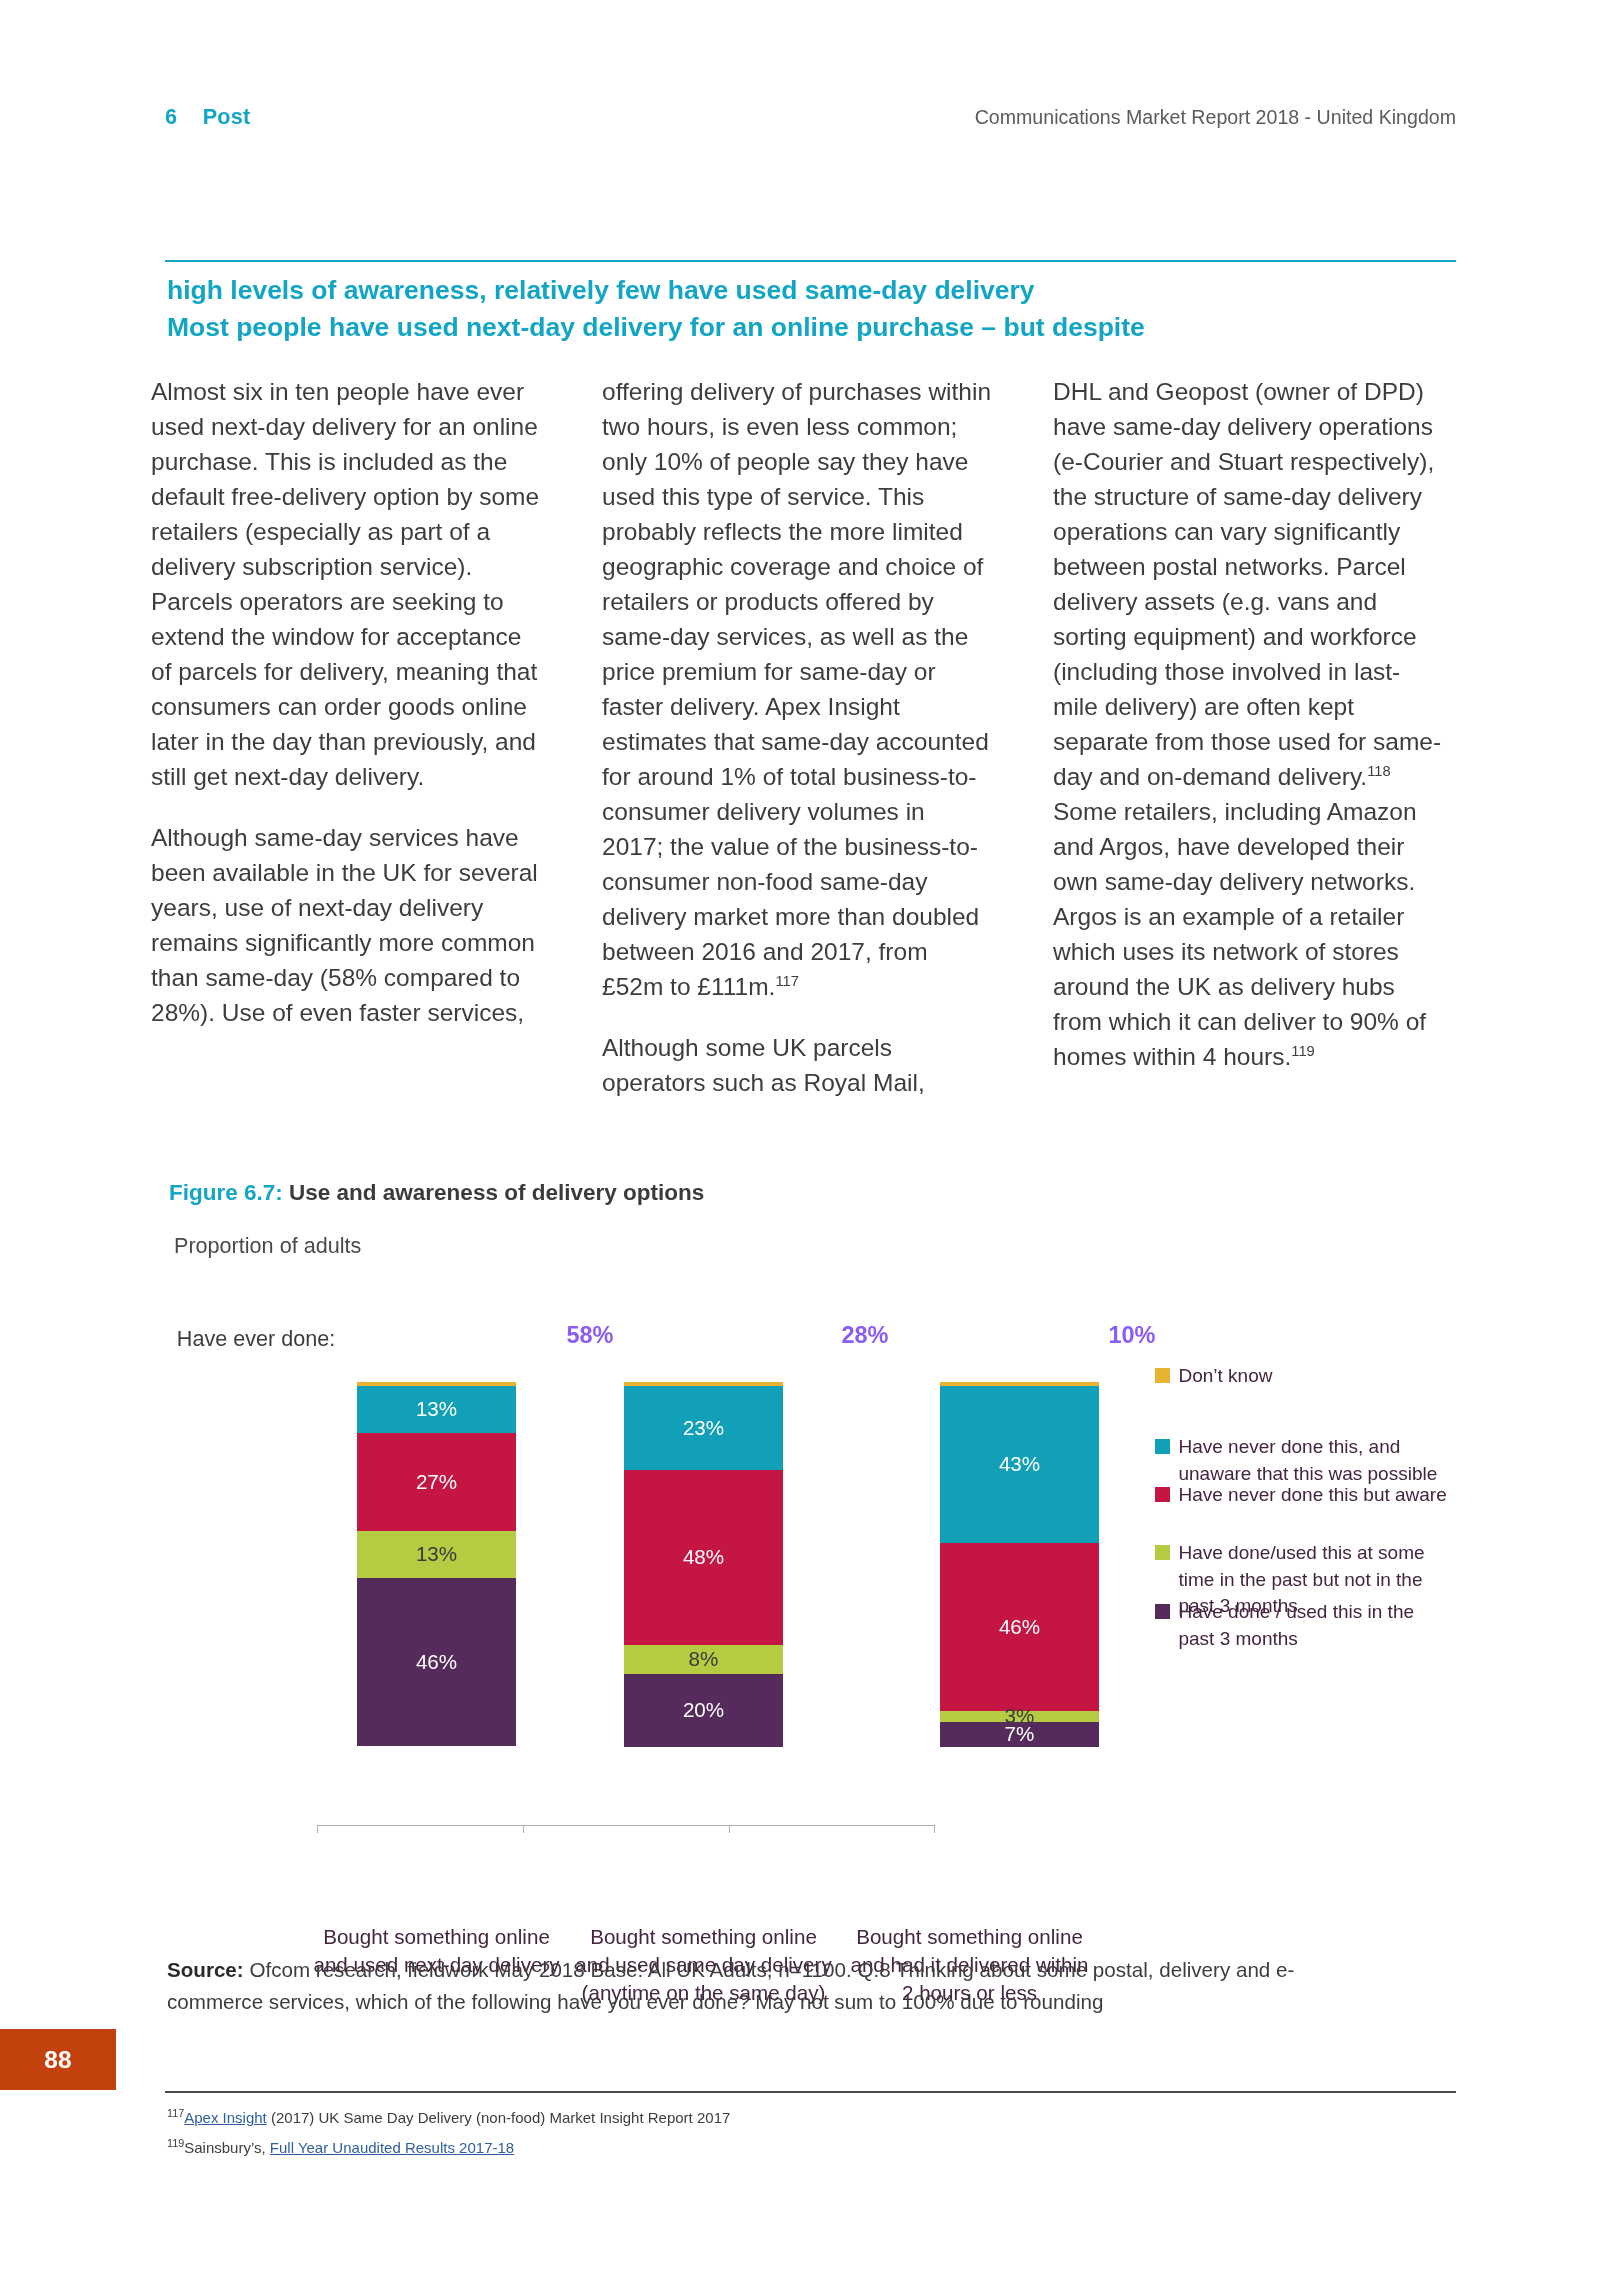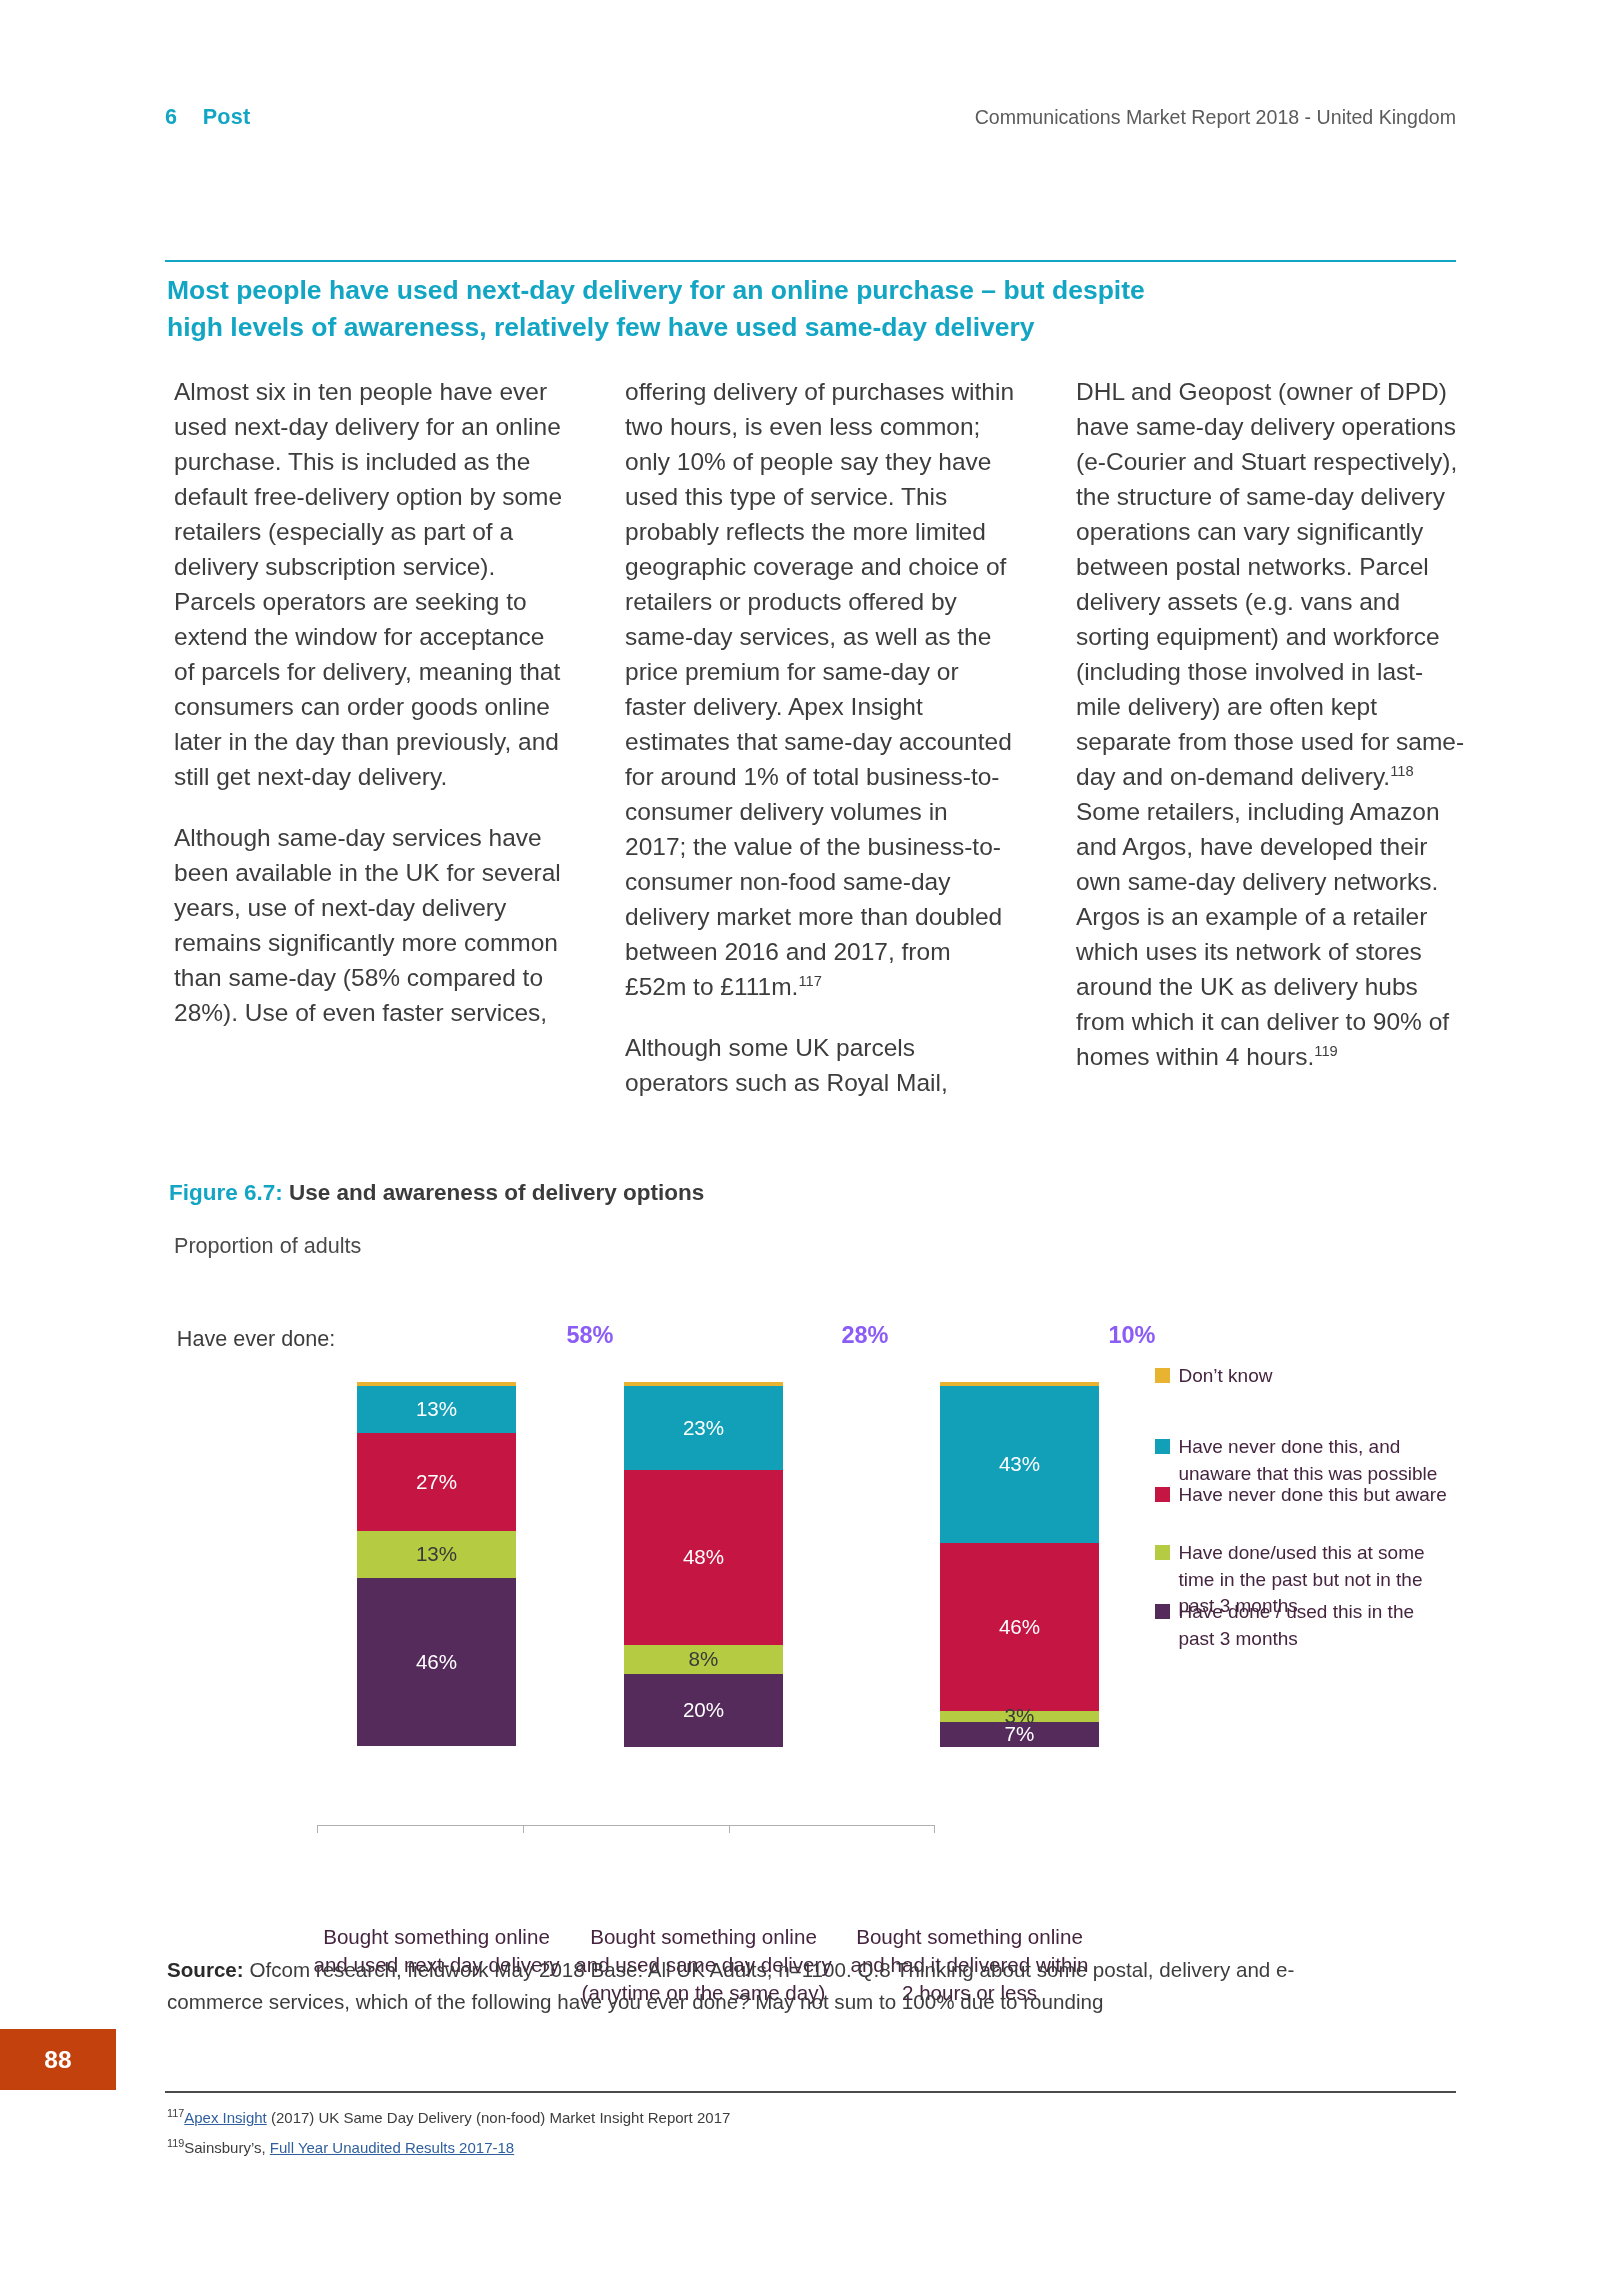--- a/index.html
+++ b/index.html
@@ -63,21 +63,21 @@
     width: 1137px;
     color: #12a5c4;
     font-weight: bold;
     font-size: 26.5px;
     line-height: 37px;
   }
 
   
   .cols {
     position: absolute;
-    left: 174px;
+    left: 151px;
     top: 374px;
     width: 1294px;
     display: flex;
     gap: 61px;
   }
   .col {
     width: 390px;
     font-size: 24.5px;
     line-height: 35px;
     color: #3d3d3d;
@@ -286,22 +286,22 @@
   <div class="hdr">
     <div class="hdr-left">
       <span class="num">6</span><span>Post</span>
     </div>
     <div class="hdr-right">Communications Market Report 2018 - United Kingdom</div>
   </div>
 
   <div class="top-rule"></div>
 
   <div class="sec-head">
+    <div>high levels of awareness, relatively few have used same-day delivery</div>
     <div>Most people have used next-day delivery for an online purchase – but despite</div>
-    <div>high levels of awareness, relatively few have used same-day delivery</div>
   </div>
 
   <div class="cols">
     <div class="col">
       <p>Almost six in ten people have ever used next-day delivery for an online purchase. This is included as the default free-delivery option by some retailers (especially as part of a delivery subscription service). Parcels operators are seeking to extend the window for acceptance of parcels for delivery, meaning that consumers can order goods online later in the day than previously, and still get next-day delivery.</p>
       <p>Although same-day services have been available in the UK for several years, use of next-day delivery remains significantly more common than same-day (58% compared to 28%). Use of even faster services,</p>
     </div>
     <div class="col">
       <p><span>offering delivery of purchases within two hours, is even less common; only 10% of people say they have used this type of service.  This probably reflects the more limited geographic coverage and choice of retailers or products offered by same-day services, as well as the price premium for same-day or faster delivery. Apex Insight estimates that same-day accounted for around 1% of total business-to-consumer delivery volumes in 2017; the value of the business-to-consumer non-food same-day delivery market more than doubled between 2016 and 2017, from £52m to £111m.</span><sup>117</sup></p>
       <p>Although some UK parcels operators such as Royal Mail,</p>

